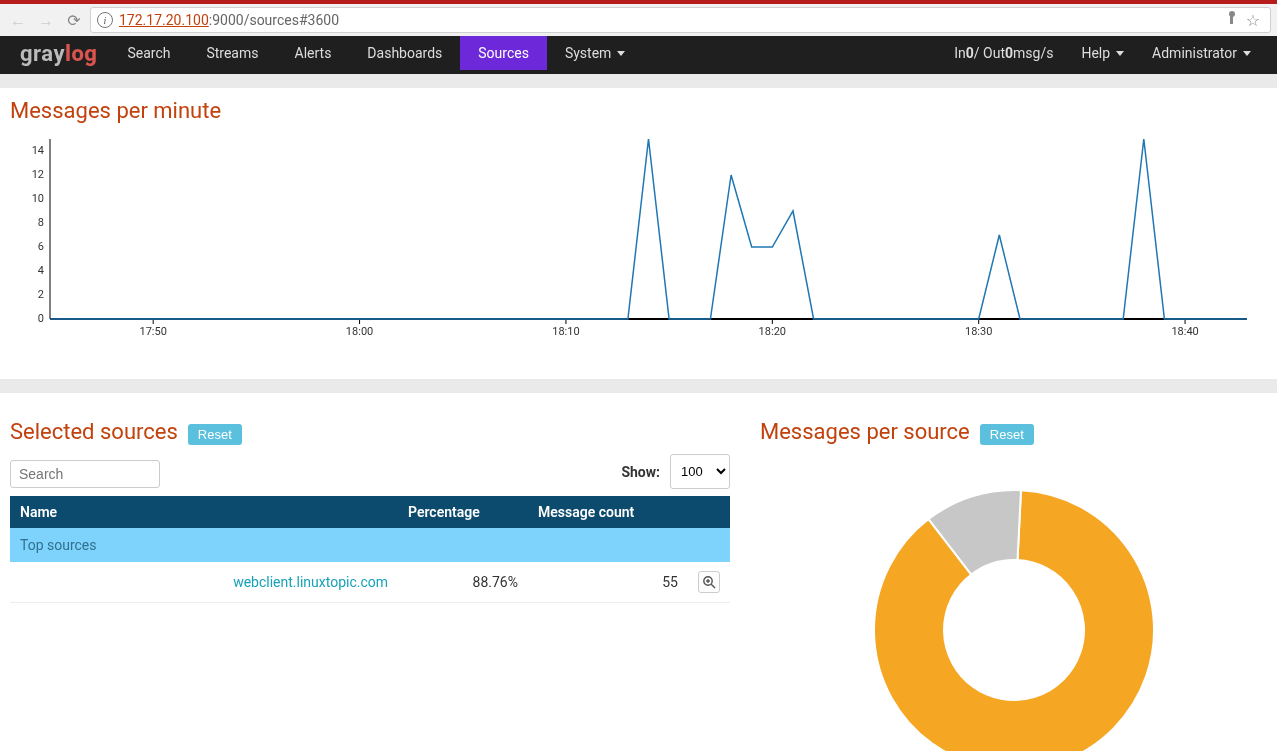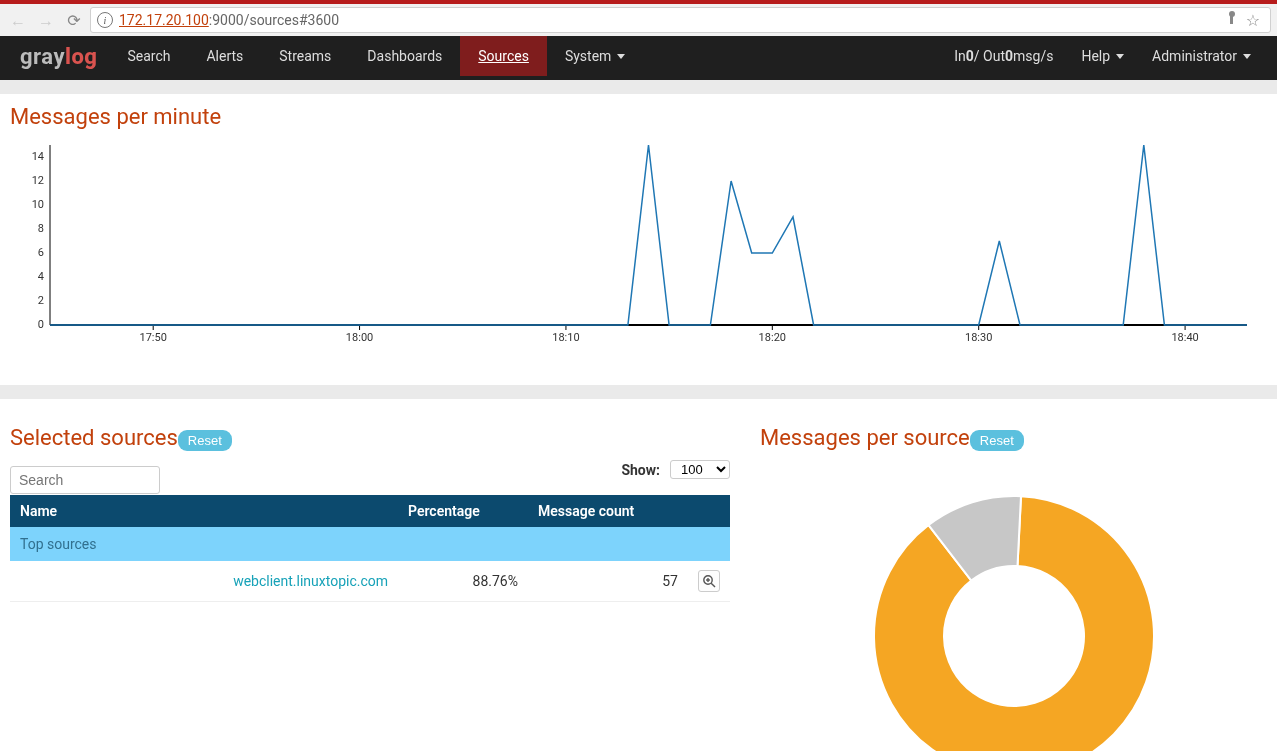--- a/index.html
+++ b/index.html
@@ -66,21 +66,21 @@
   .keyhole::after{
     content:""; position:absolute; left:4.5px; top:4px;
     width:3px; height:9px; background:#888;
   }
   .star-icon { color:#888; font-size:16px; }
 
   
   .navbar {
     background: #1f1f1f;
     color: #ddd;
-    height: 44px;
+    height: 38px;
     display: flex;
     align-items: stretch;
     padding: 0 12px 4px 20px;
   }
   .logo {
     display: flex; align-items: center;
     font-weight: 700;
     font-size: 22px;
     letter-spacing: 0.5px;
     color: #bbb;
@@ -89,21 +89,21 @@
   .logo .g { color:#bbb; }
   .logo .l { color:#d9534f; font-weight:800;}
   .nav-items { display:flex; }
   .nav-item {
     padding: 0 18px;
     display:flex; align-items:center;
     color: #ddd;
     cursor: pointer;
     font-size: 14px;
   }
-  .nav-item.active { background:#7f1d1d; color:#fff;text-decoration:underline; }
+  .nav-item.active { background:#6d28d9; color:#fff; }
   .nav-spacer { flex:1; }
   .nav-right { display:flex; }
   .nav-right .nav-item { padding: 0 14px; }
   .caret {
     display:inline-block;
     margin-left:6px;
     width:0;height:0;
     border-left:4px solid transparent;
     border-right:4px solid transparent;
     border-top:5px solid #ddd;
@@ -130,42 +130,42 @@
   .tick-label { font-size:11px; fill:#333; }
   .y-label { font-size:11px; fill:#333; }
   .chart-path { stroke:#1f77b4; stroke-width:1.5; fill:none; }
   .baseline { stroke:#000; stroke-width:2; }
 
   
   .cols { display:flex; gap:30px; margin-top: 16px; }
   .col-left { width: 720px; }
   .col-right { flex:1; }
 
-  .row-head { display:flex; align-items:center; margin-bottom:10px;}
+  .row-head { display:flex; align-items:center; gap:10px; margin-bottom:10px;}
   .btn-reset {
     background:#5bc0de;
     color:#fff;
     border:none;
-    border-radius:9px;
+    border-radius:3px;
     padding:3px 10px;
     font-size:13px;
     cursor:pointer;
   }
   .search-input {
     width:150px;
     padding:5px 8px;
     border:1px solid #ccc;
     border-radius:3px;
     font-size:14px;
   }
-  .show-row { display:flex; align-items:center; justify-content:flex-end; gap:10px; margin-top:-34px; margin-bottom:16px;}
+  .show-row { display:flex; align-items:center; justify-content:flex-end; gap:10px; margin-top:-34px; margin-bottom:7px;}
   .show-label { font-weight:700; }
   .select {
     width:60px;
-    padding:0 6px;
+    padding:8px 6px;
     border:1px solid #ccc;
     border-radius:3px;
     background:#fff;
     font-size:13px;
   }
 
   table.sources {
     width:100%;
     border-collapse:collapse;
   }
@@ -210,22 +210,22 @@
   </div>
 </div>
 
 <div class="navbar">
   <div class="logo">
     <span class="g">gray</span>
       <span class="l">log</span>
   </div>
   <div class="nav-items">
     <div class="nav-item">Search</div>
+    <div class="nav-item">Streams</div>
     <div class="nav-item">Alerts</div>
-    <div class="nav-item">Streams</div>
     <div class="nav-item">Dashboards</div>
     <div class="nav-item active">Sources</div>
     <div class="nav-item">
       <span>System</span>
         <span class="caret"></span>
     </div>
   </div>
   <div class="nav-spacer"></div>
   <div class="nav-right">
     <div class="nav-item">
@@ -306,21 +306,21 @@
             <th style="width:40px"></th>
           </tr>
         </thead>
         <tbody>
           <tr class="group-row">
             <td colspan="4">Top sources</td>
           </tr>
           <tr class="data-row">
             <td><span class="src-link">webclient.linuxtopic.com</span></td>
             <td>88.76%</td>
-            <td>57</td>
+            <td>55</td>
             <td style="text-align:right">
               <span class="zoom-btn">
                 <svg class="zoom-svg" width="14" height="14" viewBox="0 0 14 14">
                   <circle cx="6" cy="6" r="4.2"></circle>
                   <line x1="9.2" y1="9.2" x2="13" y2="13"></line>
                   <line x1="4" y1="6" x2="8" y2="6"></line>
                   <line x1="6" y1="4" x2="6" y2="8"></line>
                 </svg>
               </span>
             </td>

